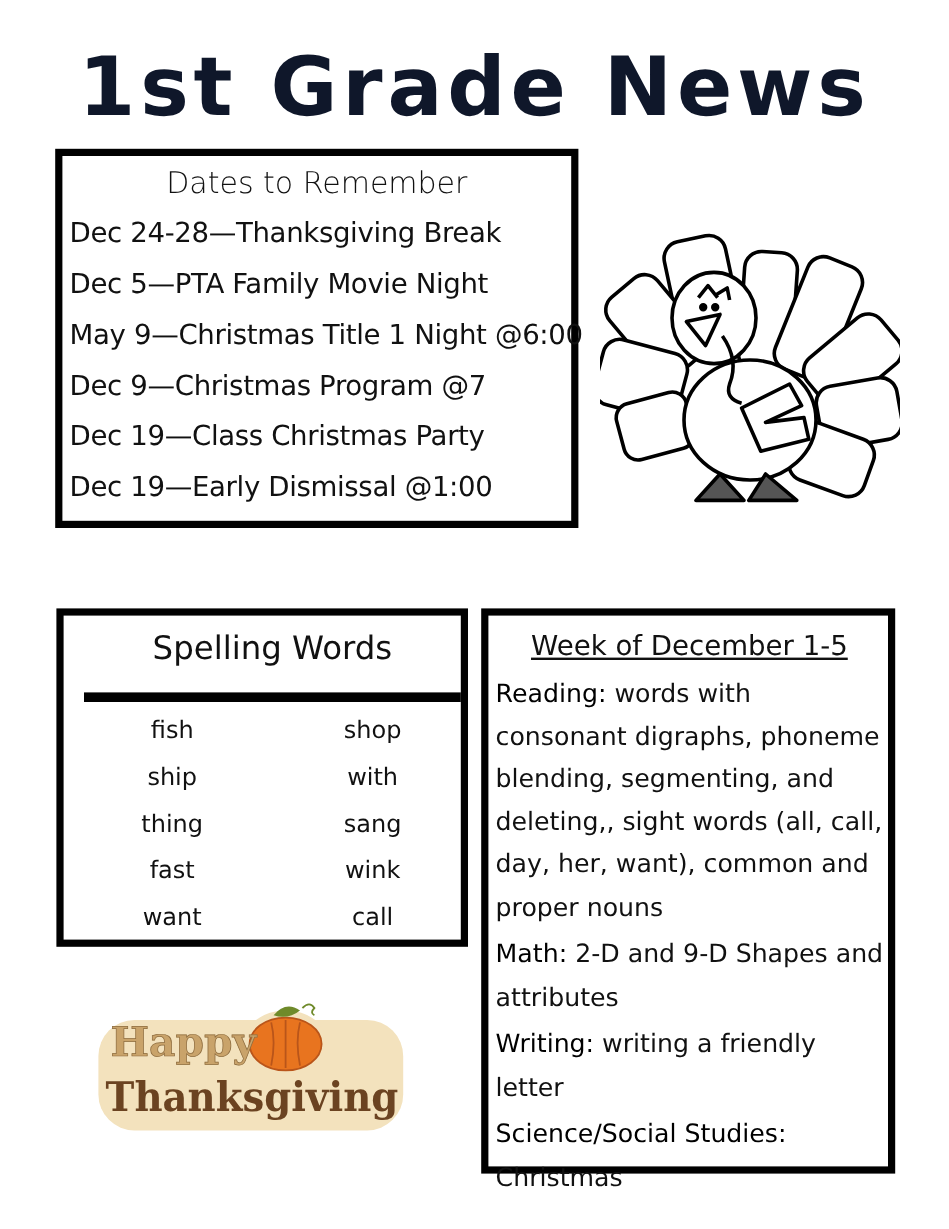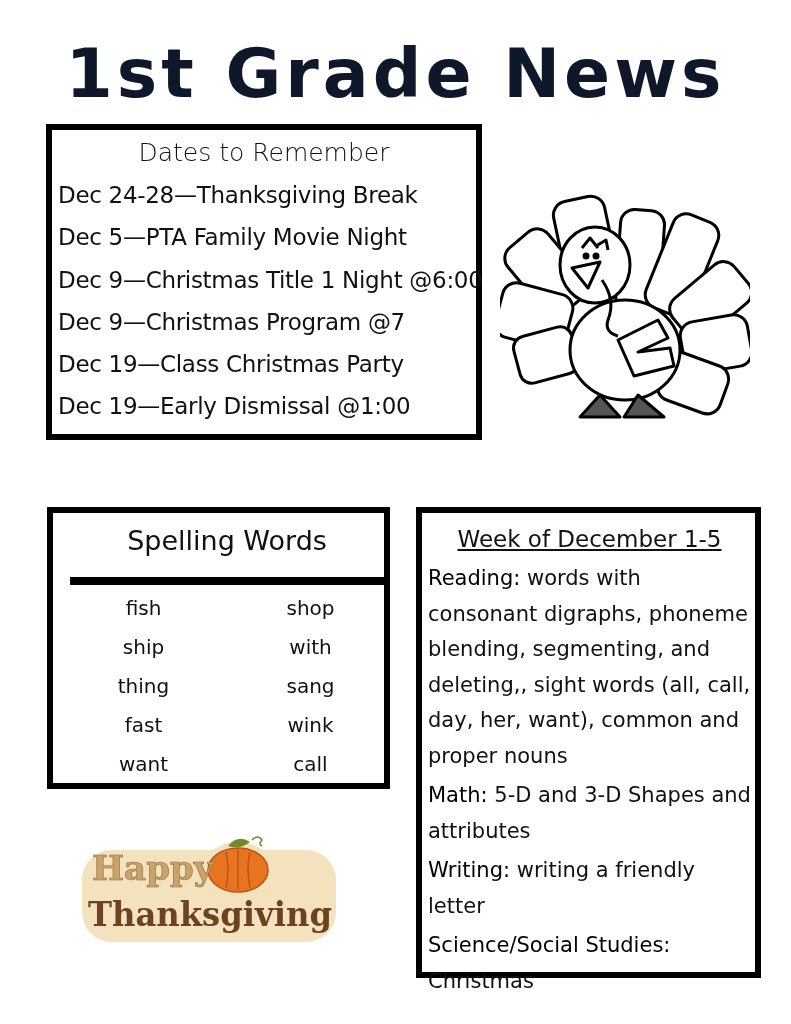--- a/index.html
+++ b/index.html
@@ -14,38 +14,38 @@
   #dates ul { list-style: none; margin: 0; padding: 0 0 0 6px; }
   #dates li { font-size: 23px; height: 42.3px; line-height: 42px; white-space: nowrap; letter-spacing: -0.3px; }
   #turkey { position: absolute; left: 500px; top: 190px; width: 250px; height: 235px; }
   #spelling { left: 47px; top: 507px; width: 343px; height: 282px; padding-left: 17px; }
   #spelling .head { height: 64px; line-height: 56px; text-align: center; font-size: 27px;
                     border-bottom: 8px solid #000; }
   #spelling .grid { display: grid; grid-template-columns: 1fr 1fr; padding-top: 4px; }
   #spelling .grid span { text-align: center; font-size: 20px; height: 39px; line-height: 39px; }
   #spelling .grid span.l { padding-right: 10px; }
   #spelling .grid span.r { padding-left: 10px; }
-  #week { left: 416px; top: 507px; width: 345px; height: 471px; padding: 0 4px 0 6px; }
+  #week { left: 401px; top: 507px; width: 345px; height: 471px; padding: 0 4px 0 6px; }
   #week .head { text-align: center; font-size: 23px; text-decoration: underline; margin-top: 8px; height: 40px; line-height: 36px; }
   #week p { margin: 0; font-size: 21px; line-height: 35.5px; }
   #week p .lbl { color: #000; font-weight: normal; }
   #week p.sec { margin-bottom: 4px; }
   #happy { position: absolute; left: 78px; top: 830px; width: 262px; height: 116px; }
 </style>
 </head>
 <body>
 
 <div class="title">1st Grade News</div>
 
 <div class="box" id="dates">
   <div class="head">Dates to Remember</div>
   <ul>
     <li>Dec 24-28—Thanksgiving Break</li>
     <li>Dec 5—PTA Family Movie Night</li>
-    <li>Dec 9—Christmas Title 1 Night @6:00</li>
+    <li>May 9—Christmas Title 1 Night @6:00</li>
     <li>Dec 9—Christmas Program @7</li>
     <li>Dec 19—Class Christmas Party</li>
     <li>Dec 19—Early Dismissal @1:00</li>
   </ul>
 </div>
 
 <svg id="turkey" viewBox="0 0 250 235" fill="#fff" stroke="#000" stroke-width="3" stroke-linejoin="round">
 
   <rect x="60" y="8" width="52" height="95" rx="14" transform="rotate(-12 86 55)"></rect>
   <rect x="118" y="20" width="44" height="100" rx="14" transform="rotate(4 140 70)"></rect>
@@ -83,21 +83,21 @@
     <span class="l">fast</span>
     <span class="r">wink</span>
     <span class="l">want</span>
     <span class="r">call</span>
   </div>
 </div>
 
 <div class="box" id="week">
   <div class="head">Week of December 1-5</div>
   <p class="sec"><span class="lbl">Reading:</span><span> words with consonant digraphs,  phoneme blending, segmenting, and deleting,, sight words (all, call, day, her, want), common and proper nouns</span></p>
-  <p class="sec"><span class="lbl">Math:</span><span> 5-D and 3-D Shapes and attributes</span></p>
+  <p class="sec"><span class="lbl">Math:</span><span> 2-D and 9-D Shapes and attributes</span></p>
   <p class="sec"><span class="lbl">Writing:</span><span> writing a friendly letter</span></p>
   <p class="sec"><span class="lbl">Science/Social Studies:</span><br><span> Christmas</span></p>
 </div>
 
 <svg id="happy" viewBox="0 0 262 116">
   <rect x="4" y="20" width="254" height="92" rx="30" fill="#f3e2bd"></rect>
   <ellipse cx="160" cy="38" rx="34" ry="26" fill="#f3e2bd"></ellipse>
   <ellipse cx="160" cy="40" rx="30" ry="22" fill="#e8741f" stroke="#b9551a" stroke-width="1.5"></ellipse>
   <path d="M148 22 q4 16 0 36 M160 20 v40 M172 22 q-4 16 0 36" stroke="#b9551a" stroke-width="1.5" fill="none"></path>
   <path d="M150 16 q10 -12 22 -4 q-10 8 -22 4 z" fill="#6f8a2a"></path>

